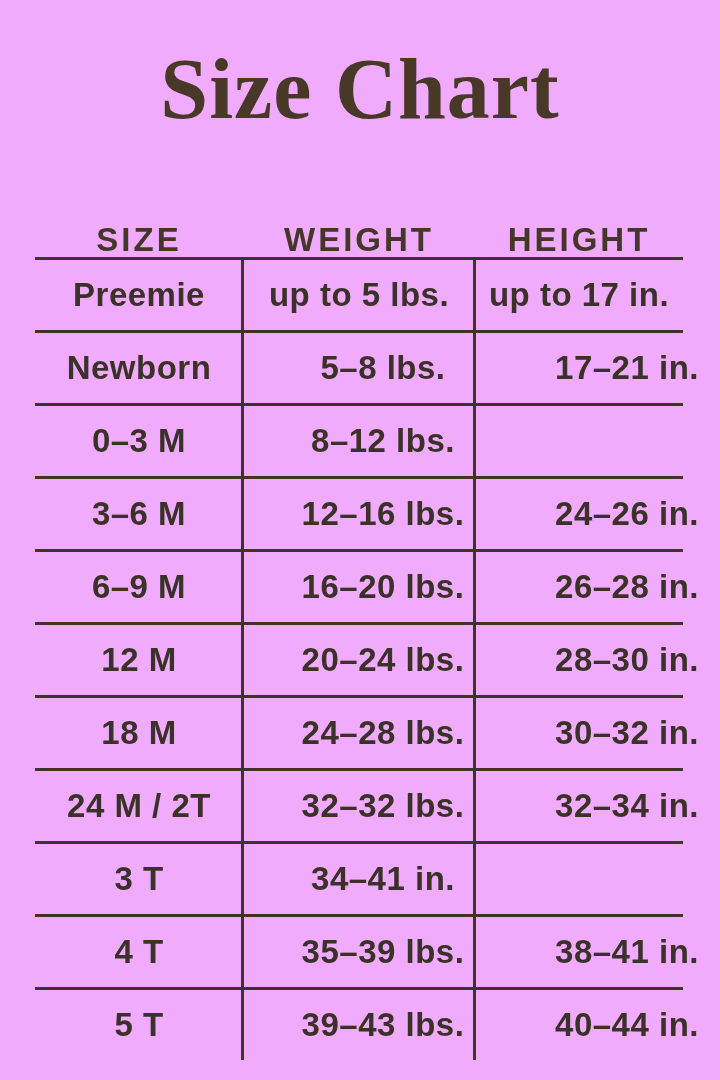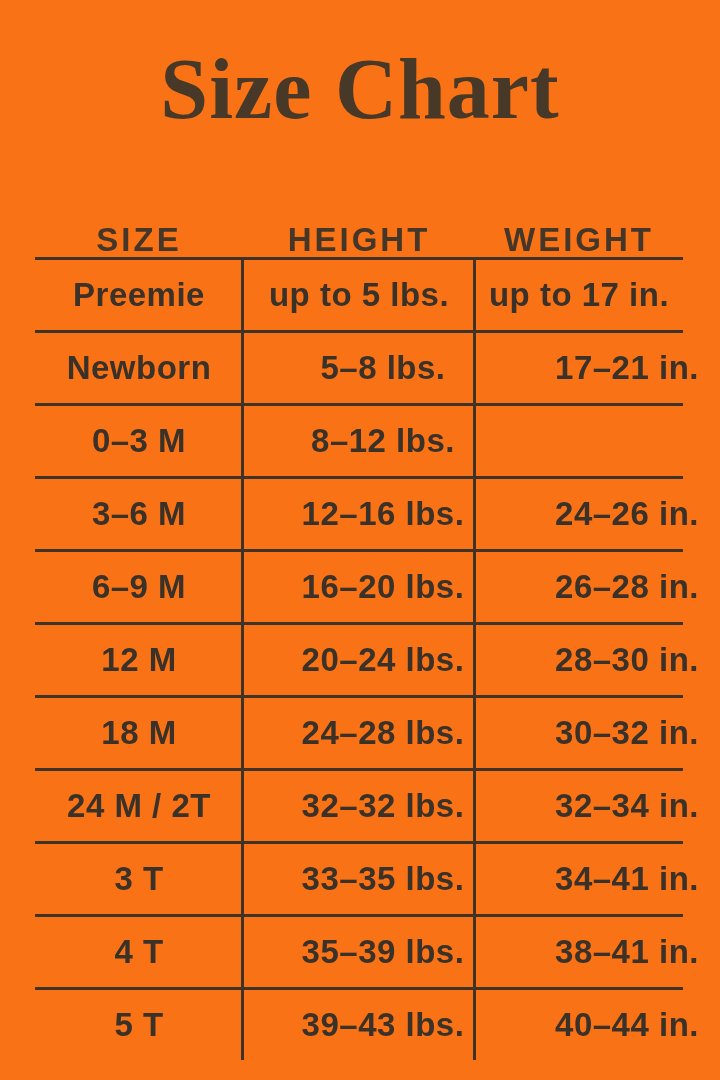--- a/index.html
+++ b/index.html
@@ -1,19 +1,19 @@
 <!DOCTYPE html>
 <html><head>
 <meta charset="utf-8">
 <style>
   html,body { margin:0; padding:0; }
   .page {
     position:relative;
     width:720px; height:1080px;
-    background:#f97316;
+    background:#f0abfc;
     font-family:"Liberation Sans", sans-serif;
     color:#3a3129;
     overflow:hidden;
   }
   .title {
     margin:0;
     padding-top:46px;
     text-align:center;
     font-family:"Liberation Serif", serif;
     font-weight:700;
@@ -70,22 +70,22 @@
 </style>
 </head>
 <body>
 
 <div class="page">
   <h1 class="title">Size Chart</h1>
 
   <div class="table">
     <div class="thead">
       <div class="cell">SIZE</div>
+      <div class="cell">WEIGHT</div>
       <div class="cell">HEIGHT</div>
-      <div class="cell">WEIGHT</div>
     </div>
     <div class="tbody">
       <div class="vline v1"></div>
       <div class="vline v2"></div>
 
     <div class="row">
           <div class="cell">Preemie</div>
           <div class="cell">up to 5 lbs.</div>
           <div class="cell">up to 17 in.</div>
         </div>
@@ -118,21 +118,20 @@
           <div class="cell">24–28 lbs.</div>
           <div class="cell">30–32 in.</div>
         </div>
         <div class="row">
           <div class="cell">24 M / 2T</div>
           <div class="cell">32–32 lbs.</div>
           <div class="cell">32–34 in.</div>
         </div>
         <div class="row">
           <div class="cell">3 T</div>
-          <div class="cell">33–35 lbs.</div>
           <div class="cell">34–41 in.</div>
         </div>
         <div class="row">
           <div class="cell">4 T</div>
           <div class="cell">35–39 lbs.</div>
           <div class="cell">38–41 in.</div>
         </div>
         <div class="row">
           <div class="cell">5 T</div>
           <div class="cell">39–43 lbs.</div>

